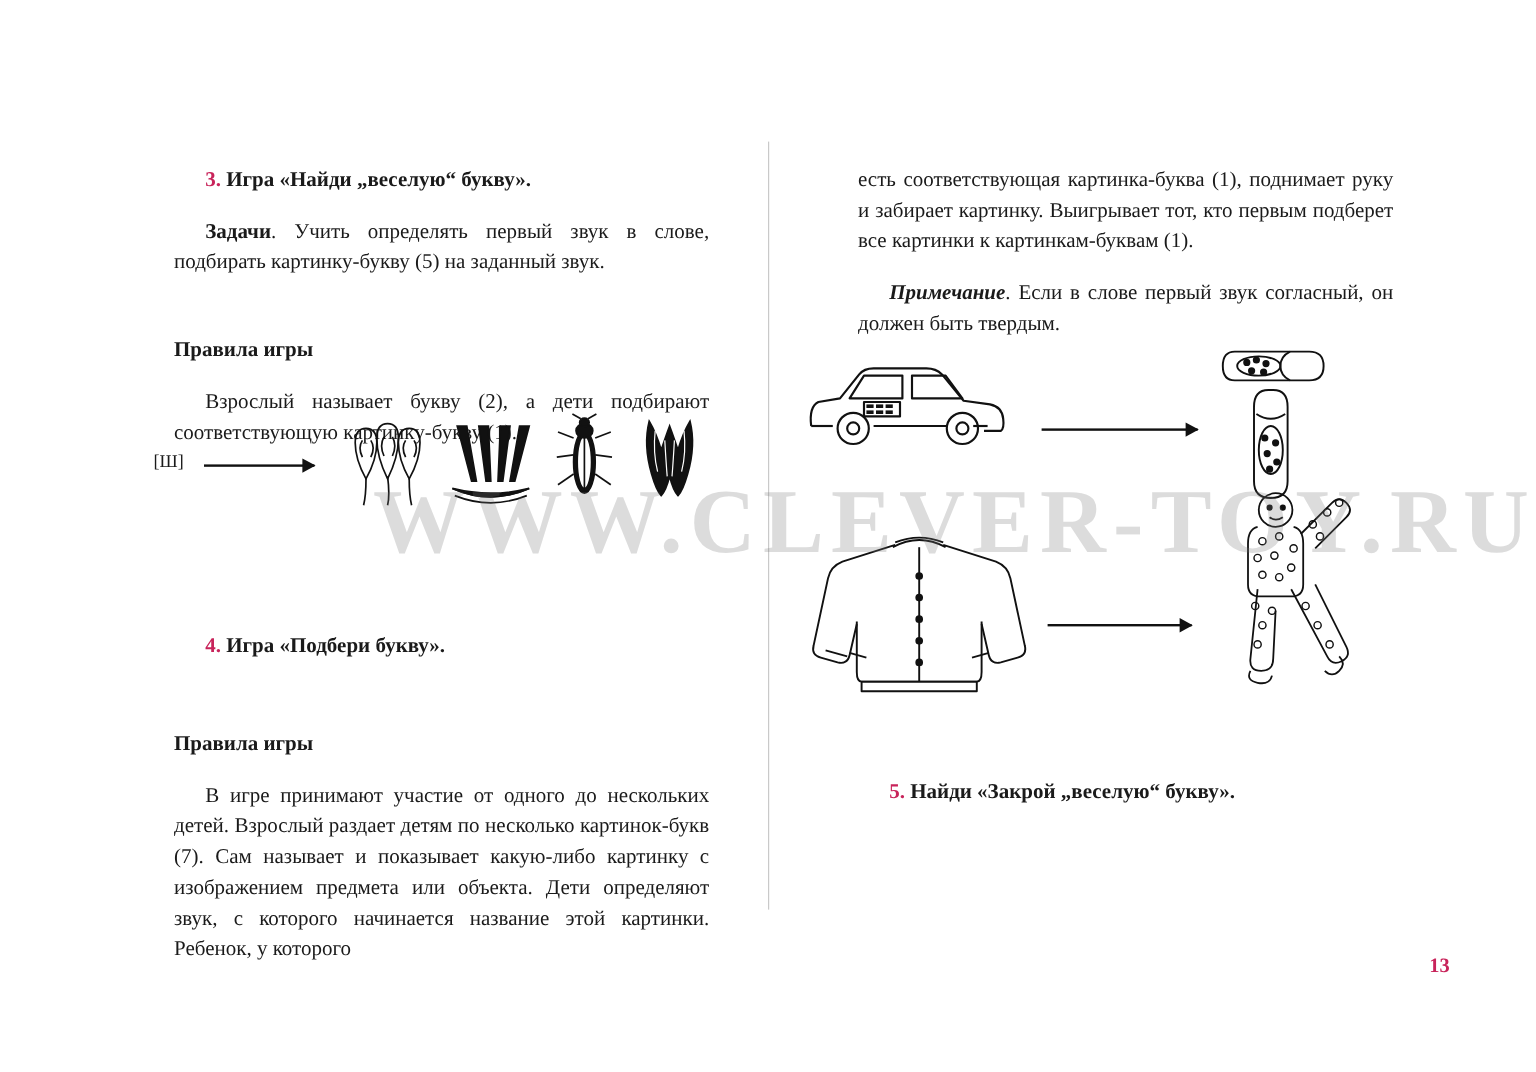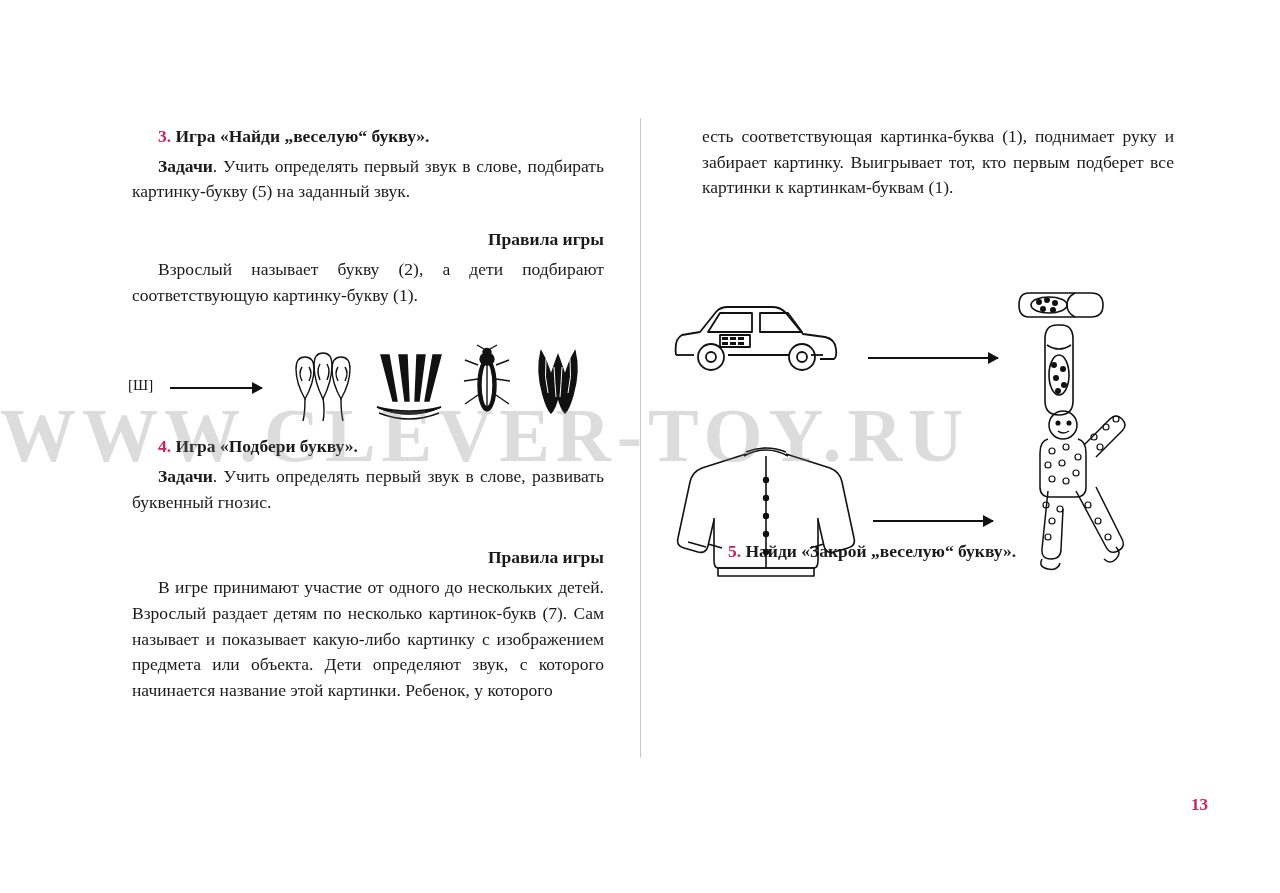--- a/index.html
+++ b/index.html
@@ -25,34 +25,34 @@
     position: absolute;
     top: 120px;
     width: 480px;
     font-size: 17.5px;
     line-height: 1.47;
     text-align: justify;
   }
   .col-left { left: 128px; }
   .col-right { left: 698px; }
 
-  p { margin: 4px; }
+  p { margin: 17px; }
   .indent { text-indent: 26px; }
   .bold { font-weight: bold; }
   .ital { font-style: italic; }
   .heading-num {
     color: #c8235a;
     font-weight: bold;
   }
   .gap-m { height: 14px; }
   .gap-l { height: 22px; }
 
   .section-head { text-indent: 26px; }
   .rules-head {
-    text-align: right;
+    text-align: left;
     font-weight: bold;
     text-indent: 0;
   }
 
   
   .divider {
     position: absolute;
     left: 640px;
     top: 118px;
     width: 1px;
@@ -120,21 +120,21 @@
 
   svg { overflow: visible; }
 
   
   .watermark {
     position: absolute;
     left: 0;
     top: 392px;
     width: 1280px;
     height: 110px;
-    text-align: left;
+    text-align: right;
     font-family: "Liberation Serif", serif;
     font-size: 76px;
     font-weight: bold;
     letter-spacing: 6px;
     color: rgba(120, 120, 120, 0.26);
     white-space: nowrap;
     pointer-events: none;
     user-select: none;
   }
 
@@ -172,35 +172,35 @@
 
     <p class="indent">Взрослый называет букву (2), а дети подбирают соответствующую картинку-букву (1).</p>
 
     <div style="height:118px"></div>
 
     <p class="section-head">
       <span class="heading-num">4.</span>
       <span class="bold">Игра «Подбери букву».</span>
     </p>
 
+
+    <div class="gap-l"></div>
+
+    <p class="rules-head">Правила игры</p>
+
+    <p class="indent">В игре принимают участие от одного до нескольких детей. Взрослый раздает детям по несколько картинок-букв (7). Сам называет и показывает какую-либо картинку с изображением предмета или объекта. Дети определяют звук, с которого начинается название этой картинки. Ребенок, у которого</p>
+  </div>
+
+  <div class="col col-right">
+
+    <p>есть соответствующая картинка-буква (1), поднимает руку и забирает картинку. Выигрывает тот, кто первым подберет все картинки к картинкам-буквам (1).</p>
+
     <p class="indent">
-      <span class="bold">Задачи</span><span>. Учить определять первый звук в слове, развивать буквенный гнозис.</span>
-    </p>
-
-    <div class="gap-l"></div>
-
-    <p class="rules-head">Правила игры</p>
-
-    <p class="indent">В игре принимают участие от одного до нескольких детей. Взрослый раздает детям по несколько картинок-букв (7). Сам называет и показывает какую-либо картинку с изображением предмета или объекта. Дети определяют звук, с которого начинается название этой картинки. Ребенок, у которого</p>
-  </div>
-
-  <div class="col col-right">
-
-    <p>есть соответствующая картинка-буква (1), поднимает руку и забирает картинку. Выигрывает тот, кто первым подберет все картинки к картинкам-буквам (1).</p>
-
+      <span class="bold ital">Примечание</span><span>. Если в слове первый звук согласный, он должен быть твердым.</span>
+    </p>
 
     <div style="height:330px"></div>
 
     <p class="section-head">
       <span class="heading-num">5.</span>
       <span class="bold">Найди «Закрой „веселую“ букву».</span>
     </p>
 
     <div class="gap-m"></div>
 

